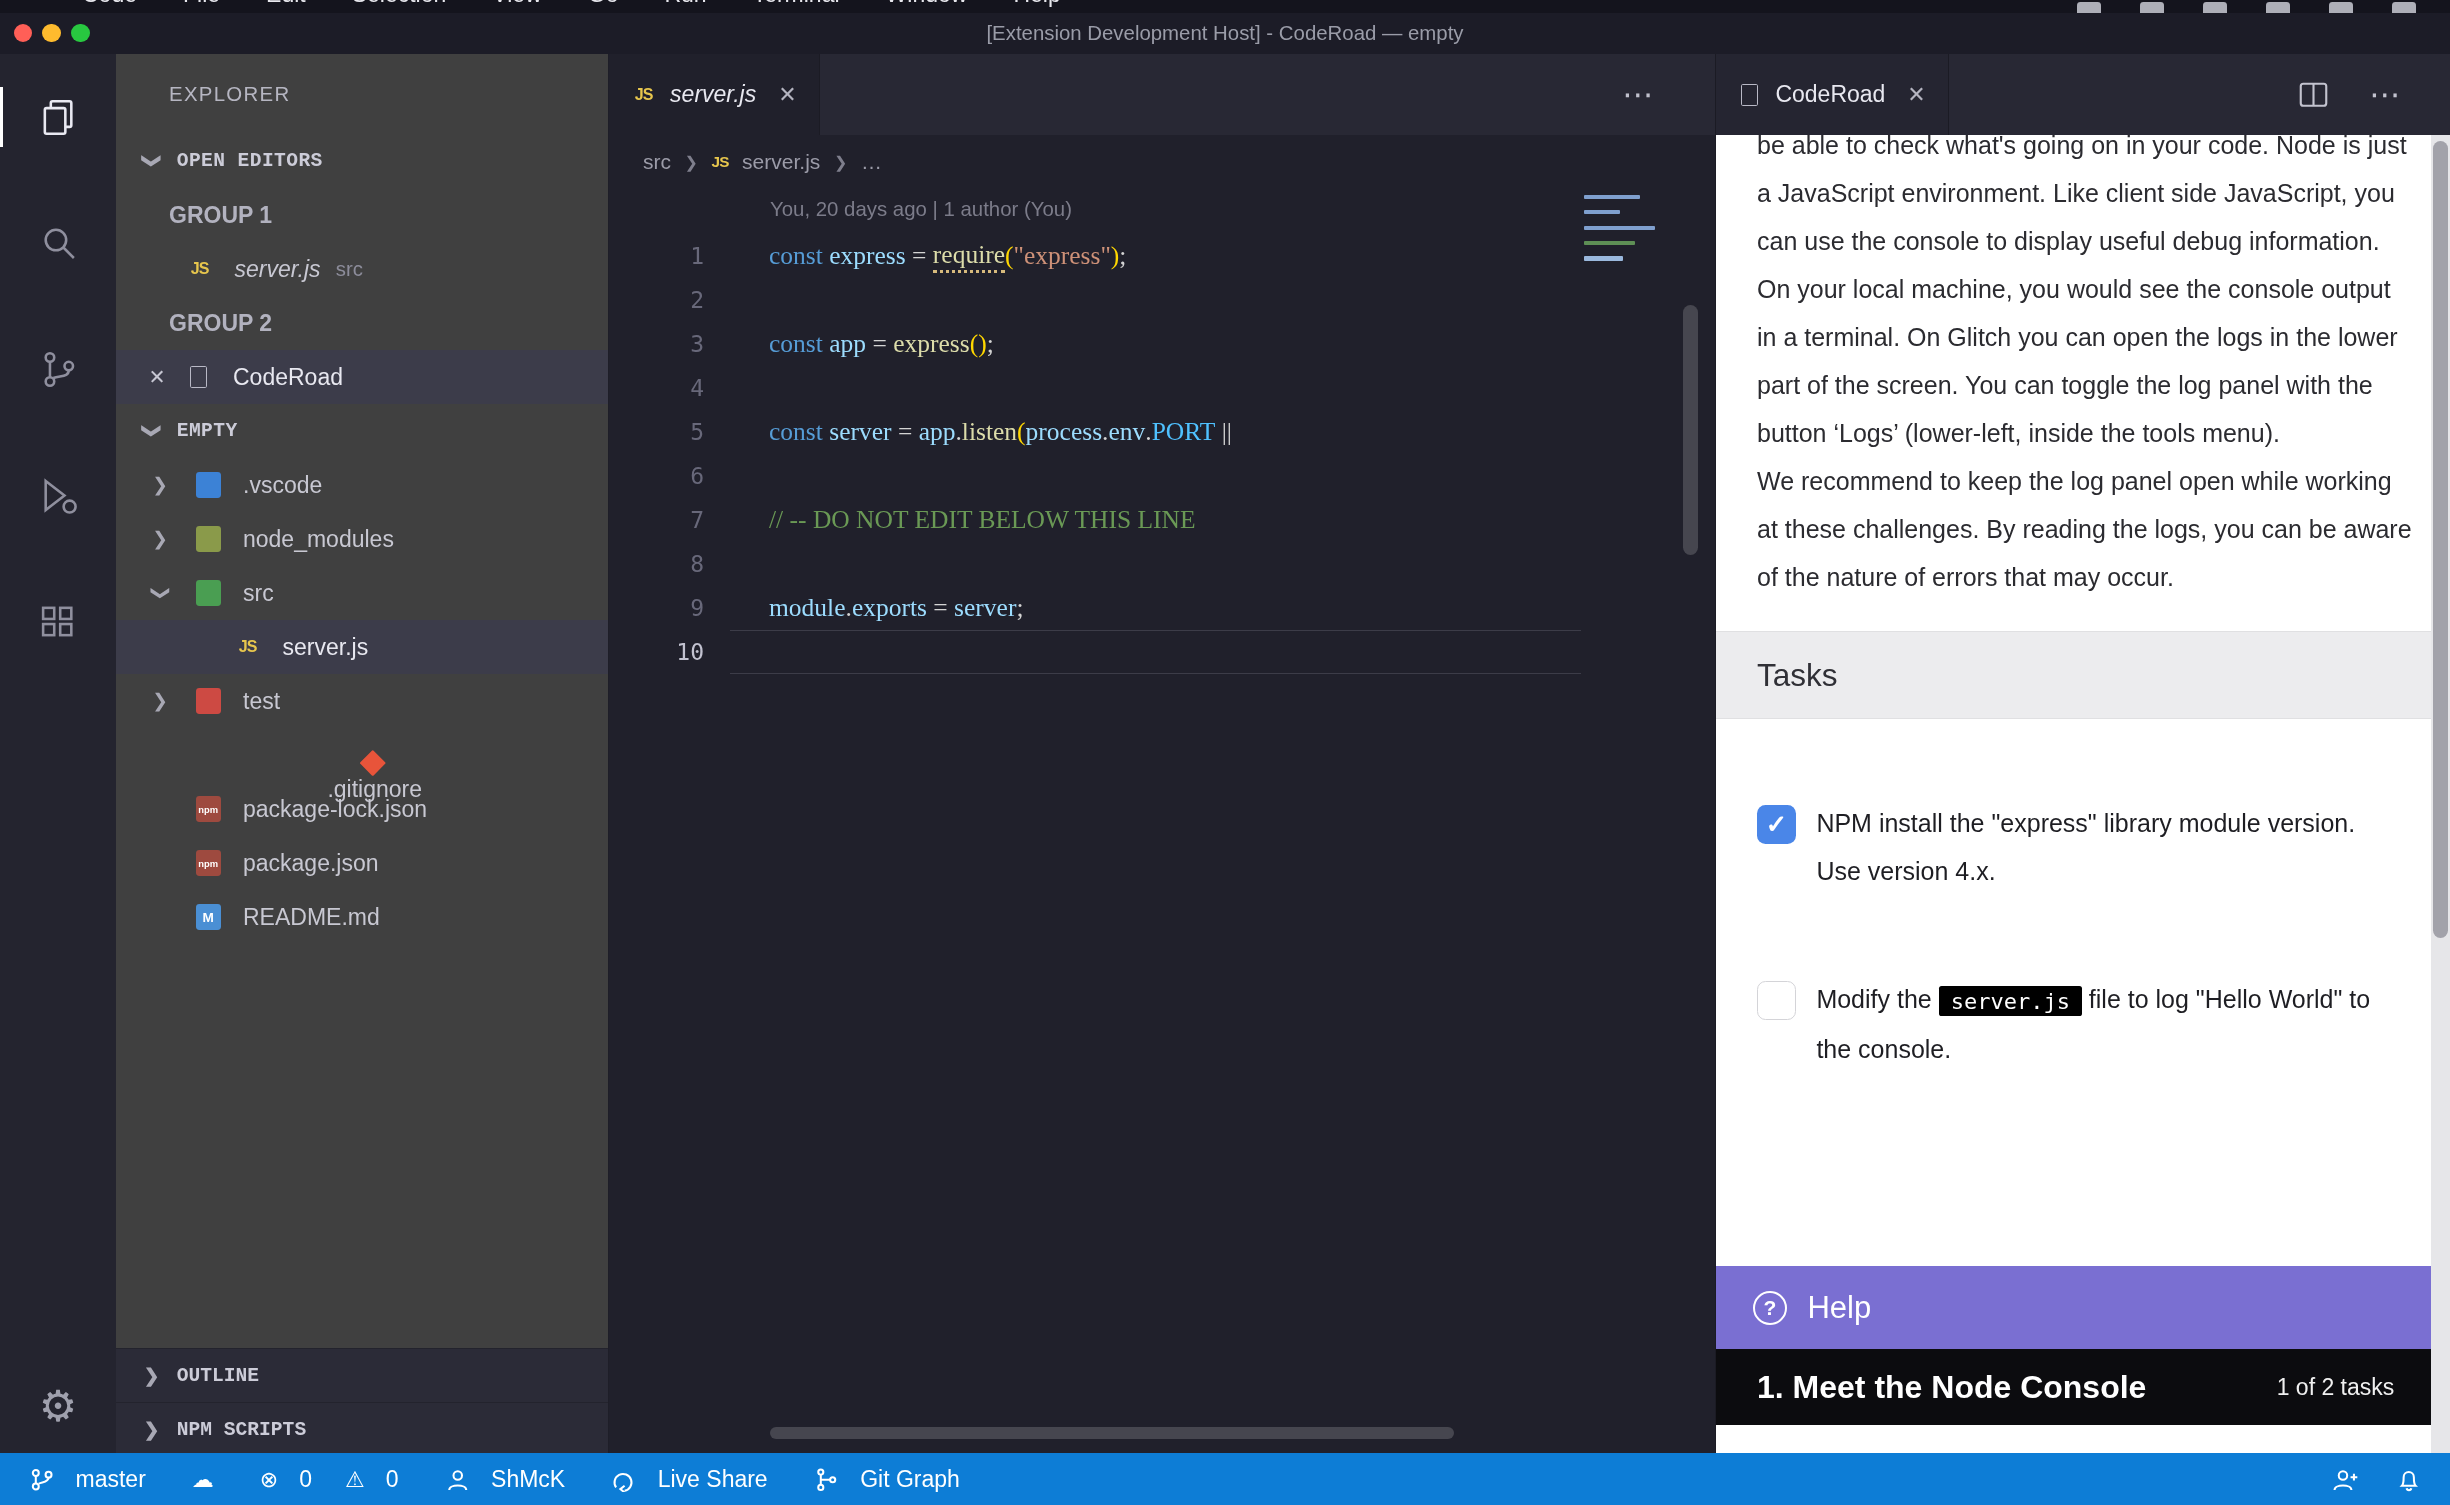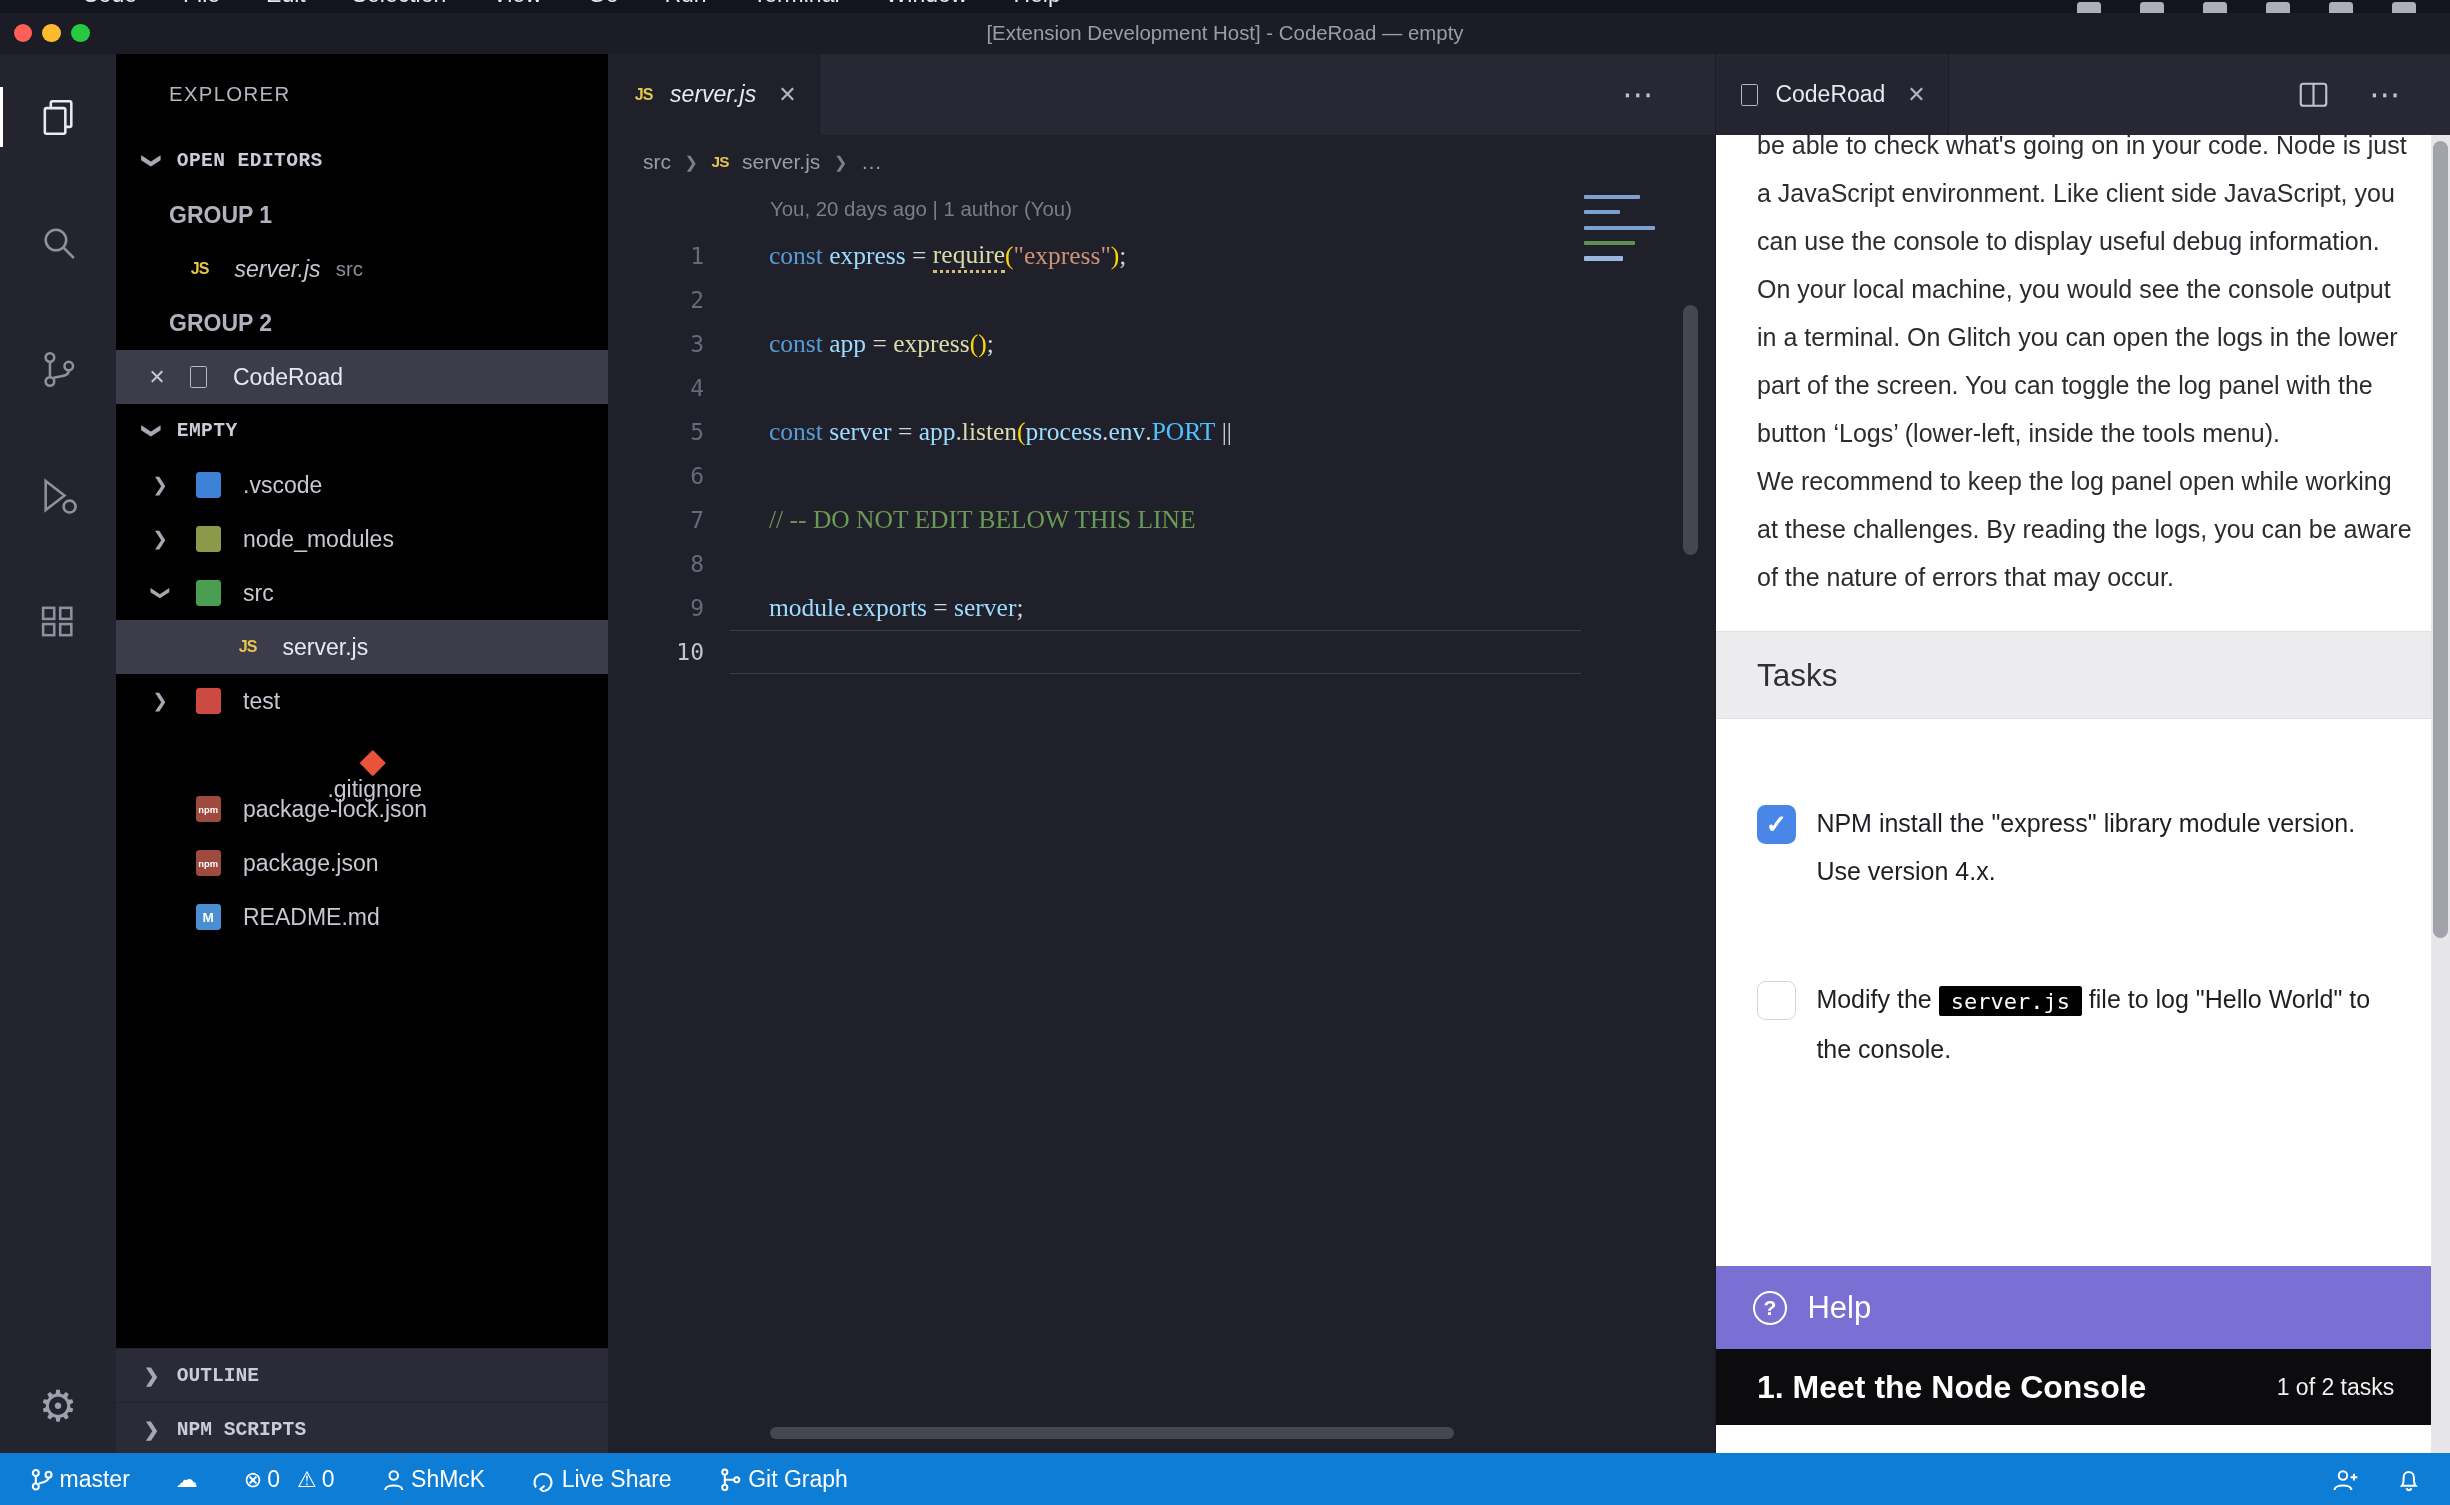--- a/index.html
+++ b/index.html
@@ -31,21 +31,21 @@
 
   
   .activitybar { width: 116px; flex: none; background: #24242f; position: relative; }
   .ab-item { height: 126px; display: flex; align-items: center; justify-content: center; position: relative; color: #8f8f9e; }
   .ab-item.active { color: #e9e9f2; }
   .ab-item.active::before { content: ""; position: absolute; left: 0; top: 26%; height: 48%; width: 3.4px; background: #fff; }
   .ab-item svg { stroke: currentColor; fill: none; stroke-width: 3; }
   .ab-gear { position: absolute; bottom: 22px; width: 100%; display: flex; justify-content: center; color: #9fa0ad; font-size: 43px; }
 
   
-  .sidebar { width: 493px; flex: none; background: #000000; position: relative; color: #c8c8d2; border-right: 1.7px solid #1e1e28; overflow: hidden; }
+  .sidebar { width: 493px; flex: none; background: #404040; position: relative; color: #c8c8d2; border-right: 1.7px solid #1e1e28; overflow: hidden; }
   .sb-title { height: 80px; display: flex; align-items: center; padding-left: 53px; font-size: 20.4px; letter-spacing: 1.3px; color: #b6b6c2; }
   .sb-row { height: 54px; display: flex; align-items: center; font-size: 23px; white-space: nowrap; }
   .sb-row.header { font-weight: 700; font-size: 19.6px; color: #ccccd8; padding-left: 17px; letter-spacing: 0.4px; }
   .sb-row.group { font-weight: 700; font-size: 23px; color: #b2b2bf; padding-left: 53px; }
   .sb-row.selected { background: var(--sel-bg); color: #e8e8f0; }
   .chev { width: 37px; flex: none; display: inline-flex; justify-content: center; font-size: 18.7px; color: #a8a8b4; }
   .chev.open { transform: rotate(90deg); }
   .chev.none { visibility: hidden; }
   .hdr-label { margin-left: 6.8px; font-family: Liberation Mono, monospace; }
   .fi { width: 25.5px; height: 25.5px; flex: none; margin-left: 17px; margin-right: 22px; display: inline-flex; align-items: center; justify-content: center; border-radius: 3.4px; font-style: normal; }
@@ -115,21 +115,21 @@
   .help-icon { width: 34px; height: 34px; border-radius: 50%; border: 2.6px solid #fff; display: flex; align-items: center; justify-content: center; font-size: 21px; font-weight: 700; flex: none; }
   .help-label { font-size: 31px; }
   .lesson-band { position: absolute; left: 0; right: 18.7px; top: 1214px; height: 76px; background: #0c0c0f; color: #fff; display: flex; align-items: center; justify-content: space-between; padding: 0 37px 0 41px; }
   .lesson-title { font-size: 32px; font-weight: 700; }
   .lesson-progress { font-size: 23px; color: #f0f0f0; }
   .panel-scrollbar { position: absolute; right: 0; top: 0; bottom: 0; width: 18.7px; background: #e6e6e9; }
   .panel-thumb { position: absolute; top: 6px; left: 1.7px; width: 15.3px; height: 797px; background: #a2a2aa; border-radius: 7.7px; }
 
   
   .statusbar { position: absolute; left: 0; right: 0; bottom: 0; height: 53px; background: var(--status-blue); color: #fff; display: flex; align-items: center; padding: 0 29px; font-size: 23px; }
-  .sb-item { display: flex; align-items: center; gap: 5px; margin-right: 46px; white-space: nowrap; }
+  .sb-item { display: flex; align-items: center; gap: 21px; margin-right: 46px; white-space: nowrap; }
   .sb-item svg { stroke: #fff; fill: none; stroke-width: 2.4; }
   .sb-spacer { flex: 1; }
   .sb-item.icon-only { margin-right: 0; margin-left: 37px; }
   .glyph { font-size: 22px; }
   .glyph-gap { margin-left: 12px; }
 </style>
 </head>
 <body>
 
 <div class="app">

